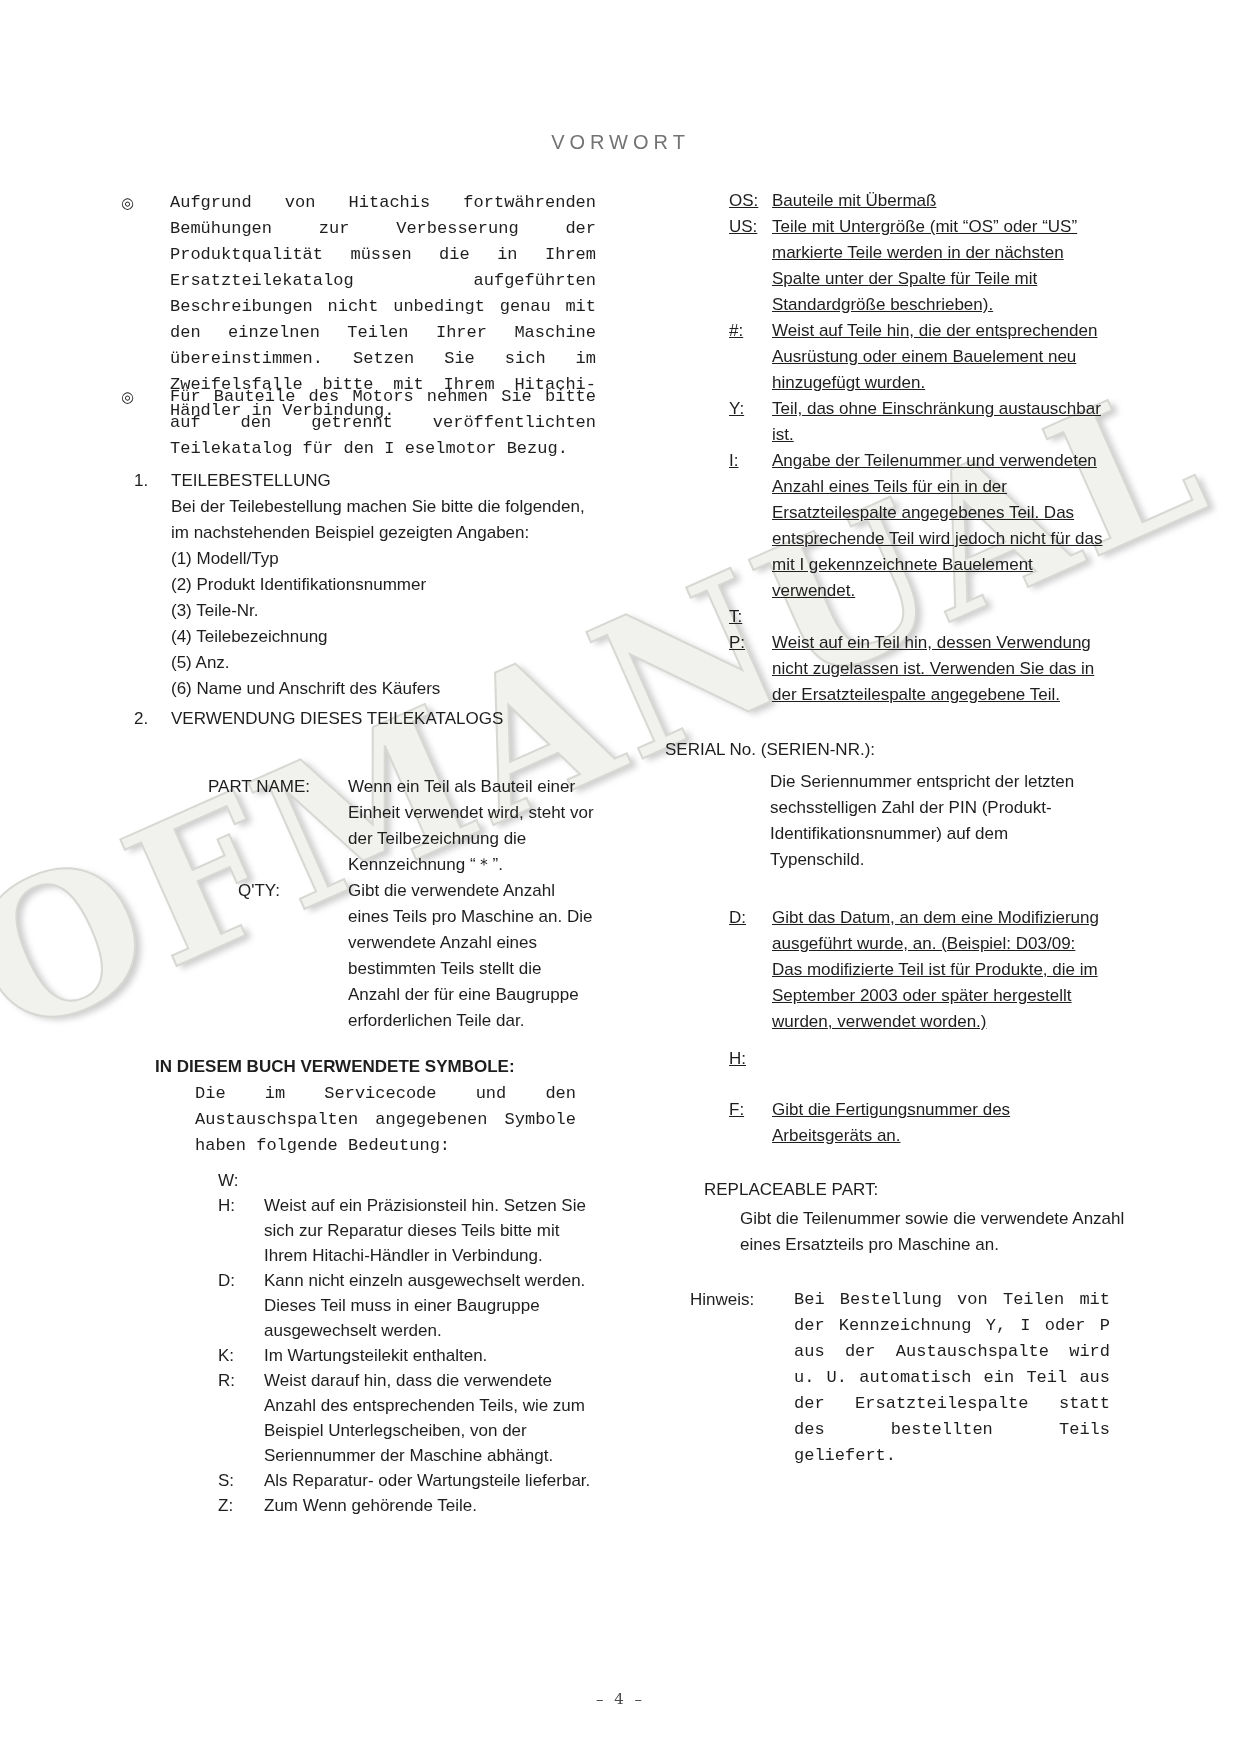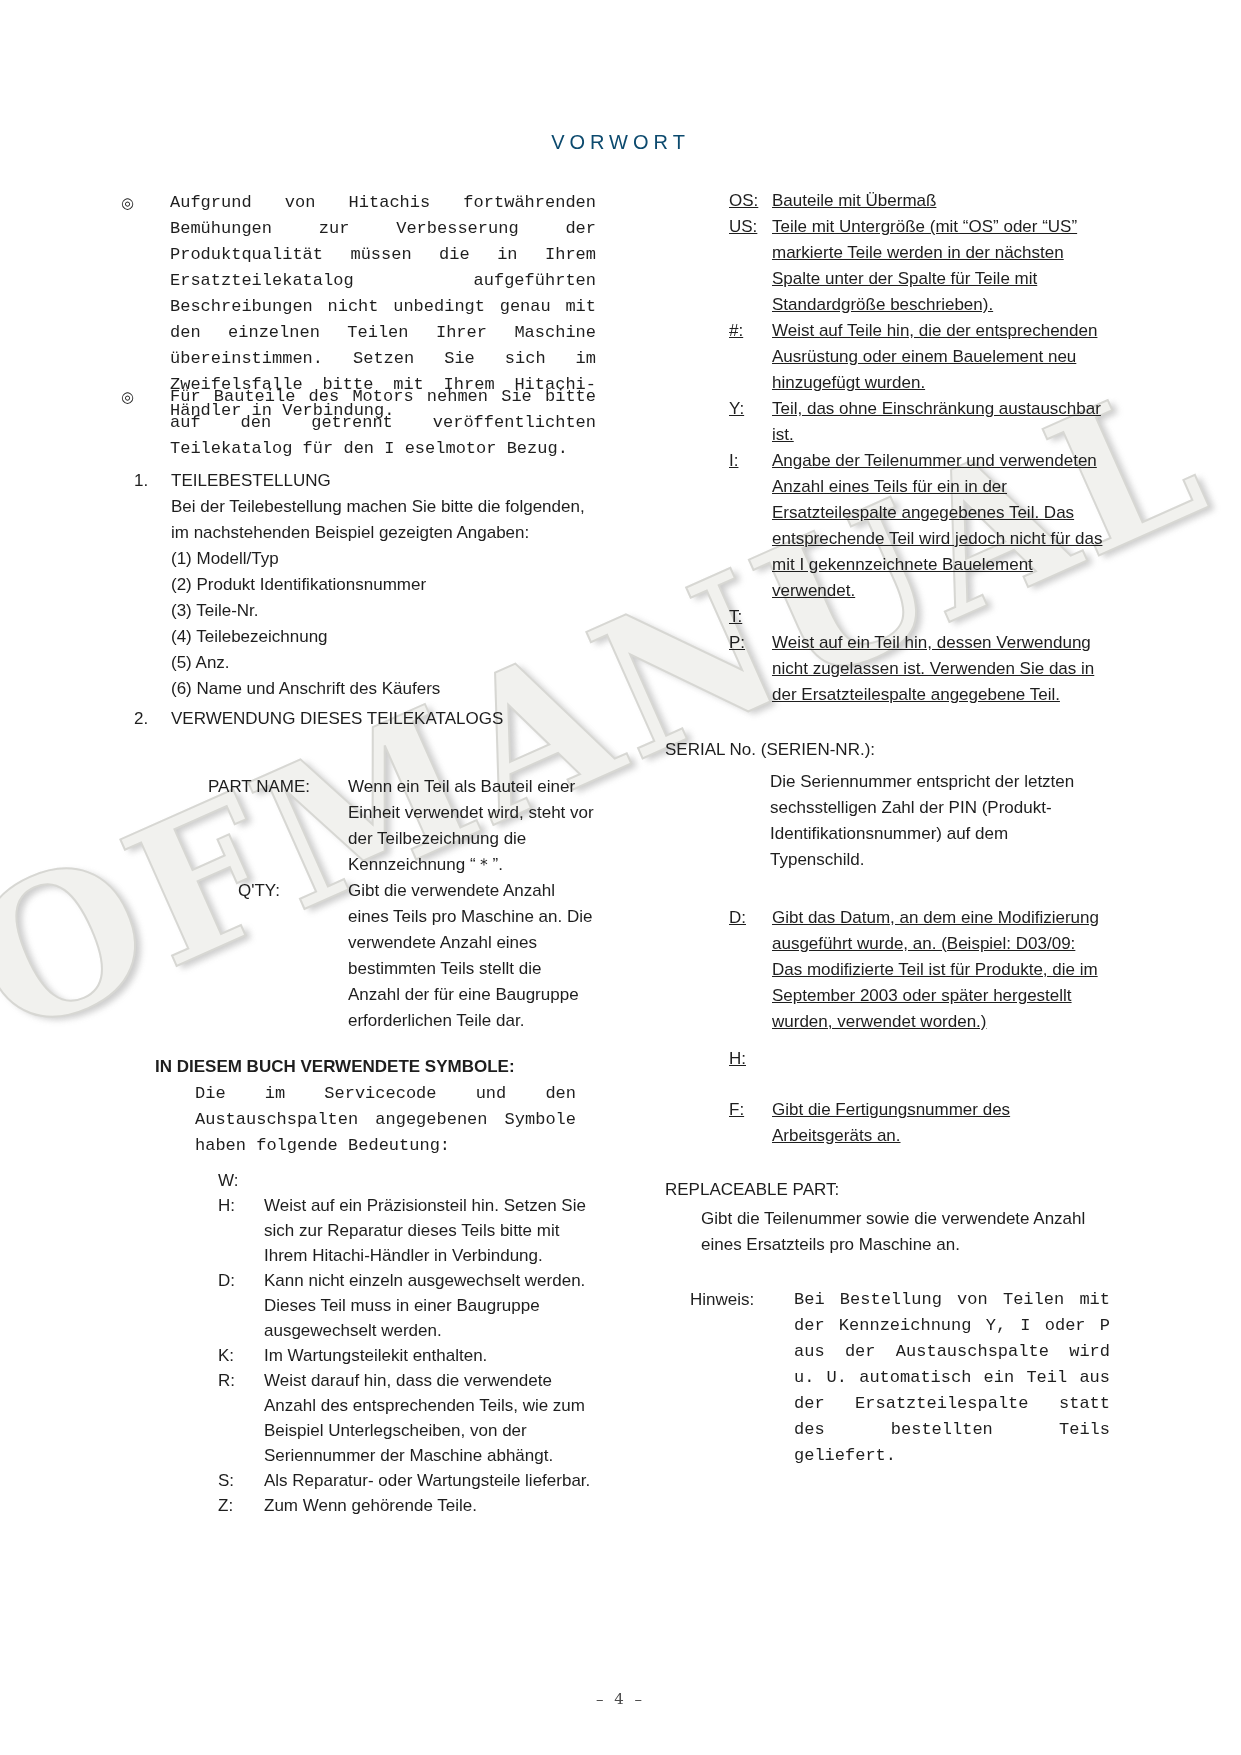--- a/index.html
+++ b/index.html
@@ -33,21 +33,21 @@
 
   .content { position:absolute; inset:0; z-index:1; }
 
   .txt { font-size:17px; line-height:26px; }
 
   
   .page-title {
     position:absolute; top:131px; left:0; width:1241px;
     text-align:center;
     font-size:20px; letter-spacing:5px;
-    color:#0c4a6e;
+    color:#737373;
   }
   .page-number {
     position:absolute; top:1690px; left:0; width:1241px;
     text-align:center;
     font-family:"DejaVu Serif", serif;
     font-size:15px; letter-spacing:3px;
     color:#4a4a4a;
   }
 
   
@@ -221,21 +221,21 @@
     </div>
   </div>
 
   <div class="abs symlist-r txt" style="top:1097px;">
     <div class="row sym-row">
       <span class="scode">F:</span>
       <span class="stext">Gibt die Fertigungsnummer des Arbeitsgeräts an.</span>
     </div>
   </div>
 
-  <div class="abs r-header txt" style="top:1177px;">
+  <div class="abs r-header txt" style="top:1177px;margin-left:39px;">
     <div>REPLACEABLE PART:</div>
     <div class="repl-text">Gibt die Teilenummer sowie die verwendete Anzahl eines Ersatzteils pro Maschine an.</div>
   </div>
 
   <div class="abs row note-row txt" style="top:1287px;">
     <span class="nlabel">Hinweis:</span>
     <span class="ntext just">Bei Bestellung von Teilen mit der Kennzeichnung Y, I oder P aus der Austauschspalte wird u. U. automatisch ein Teil aus der Ersatzteilespalte statt des bestellten Teils geliefert.</span>
   </div>
 
   <div class="page-number">– 4 –</div>

